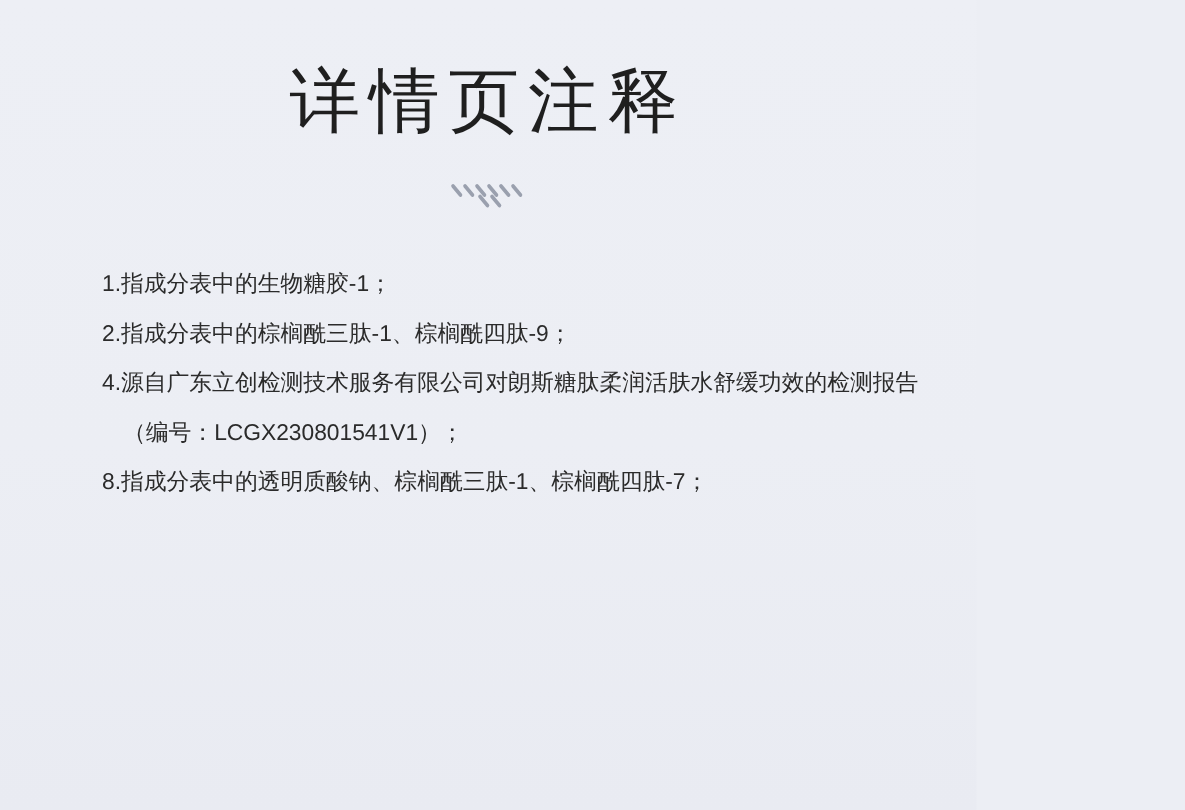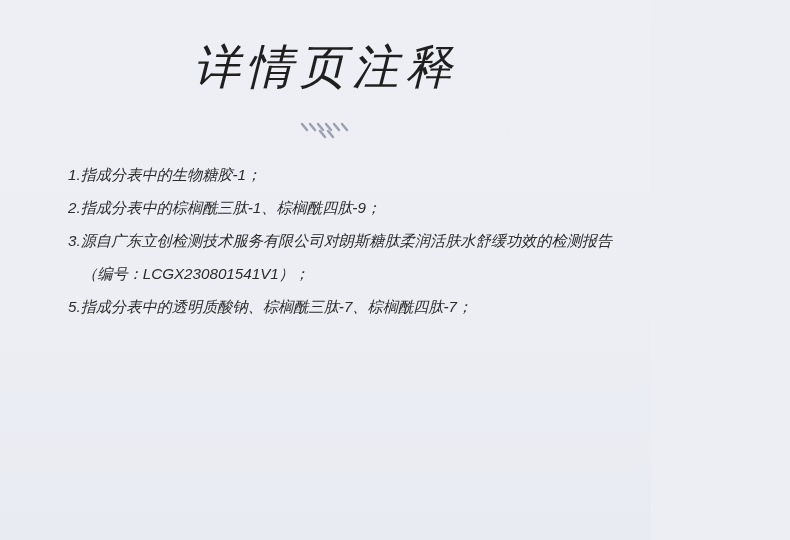--- a/index.html
+++ b/index.html
@@ -13,21 +13,20 @@
     font-family: "Liberation Sans", sans-serif;
     color: #2b2b2b;
     overflow: hidden;
   }
   .page {
     position: relative;
     width: 651px;
     height: 540px;
     box-sizing: border-box;
     background: linear-gradient(180deg, #edeff5 0%, #eceef4 55%, #e9ebf2 100%);
-    font-style: italic;
   }
   .title {
     text-align: center;
     font-size: 47px;
     letter-spacing: 6px;
     color: #1f1f1f;
     font-weight: 400;
     padding-top: 38px;
     line-height: 1.25;
     font-family: "Liberation Sans", sans-serif;
@@ -35,21 +34,21 @@
   .ornament {
     width: 100%;
     text-align: center;
     margin-top: 22px;
     height: 26px;
   }
   .ornament svg {
     display: inline-block;
   }
   .notes {
-    margin: 13px 0 0 0;
+    margin: 28px 0 0 0;
     padding: 0 64px 0 68px;
   }
   .note {
     font-size: 15.2px;
     line-height: 33px;
     color: #2b2b2b;
     white-space: nowrap;
   }
   .note .cont {
     display: block;
@@ -81,23 +80,23 @@
   </div>
 
   <div class="notes">
     <div class="note">
       <span>1.指成分表中的生物糖胶-1；</span>
     </div>
     <div class="note">
       <span>2.指成分表中的棕榈酰三肽-1、棕榈酰四肽-9；</span>
     </div>
     <div class="note">
-      <span>3.源自广东立创检测技术服务有限公司对朗斯糖肽柔润活肤水舒缓功效的检测报告</span>
+      <span>4.源自广东立创检测技术服务有限公司对朗斯糖肽柔润活肤水舒缓功效的检测报告</span>
       <span class="cont">（编号：LCGX230801541V1）；</span>
     </div>
     <div class="note">
-      <span>5.指成分表中的透明质酸钠、棕榈酰三肽-7、棕榈酰四肽-7；</span>
+      <span>8.指成分表中的透明质酸钠、棕榈酰三肽-1、棕榈酰四肽-7；</span>
     </div>
     <div class="note">
     </div>
   </div>
 
 </div>
 
 </body></html>

